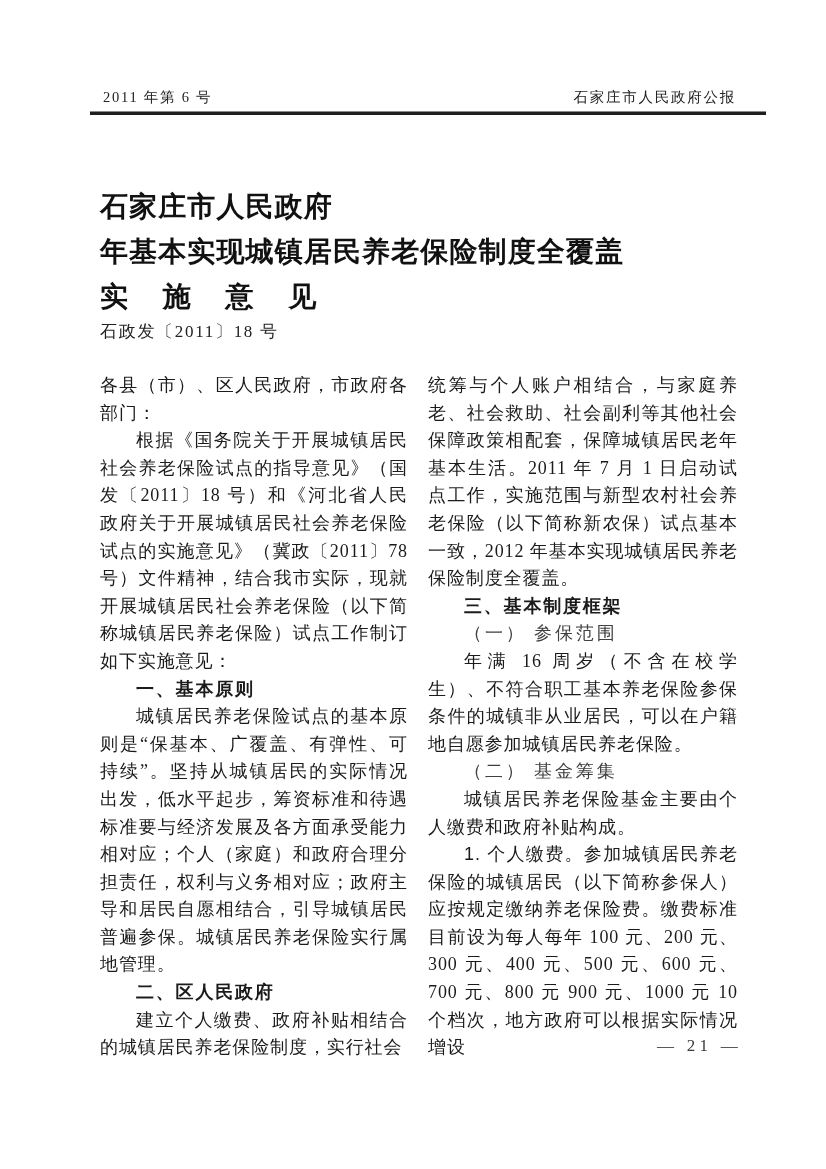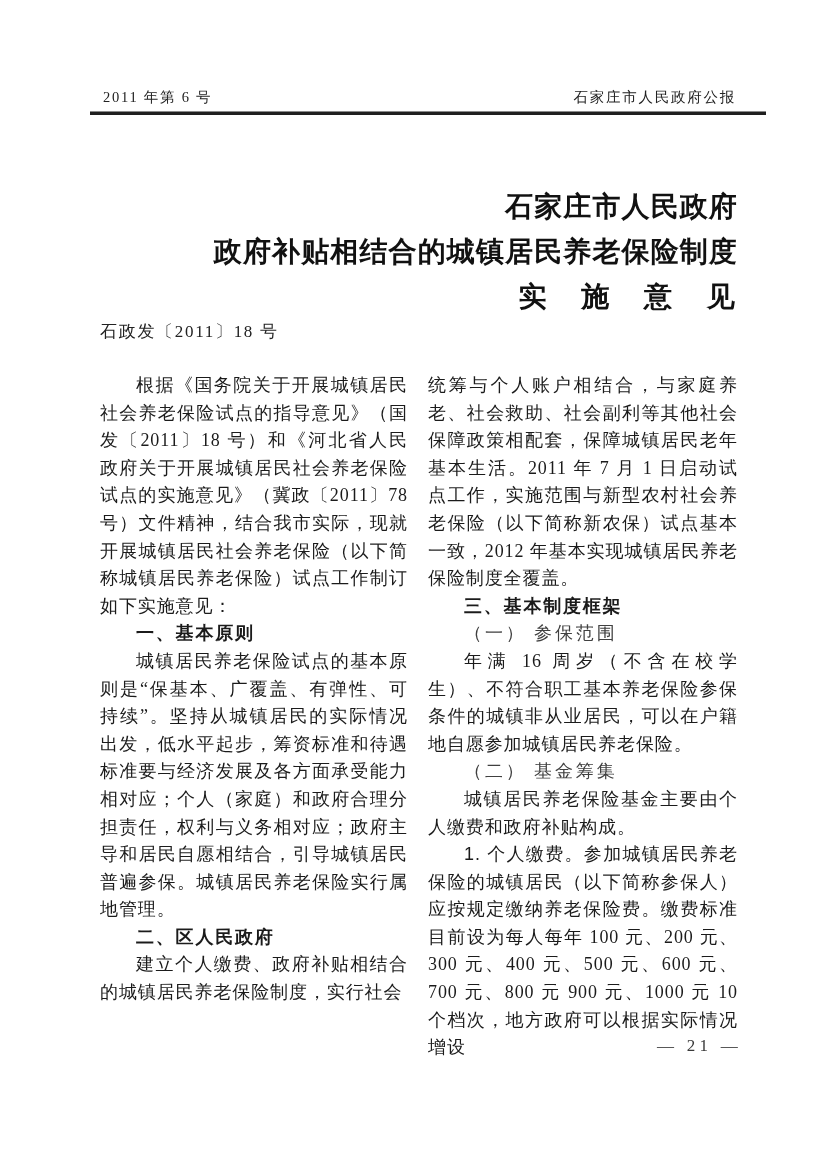--- a/index.html
+++ b/index.html
@@ -26,21 +26,21 @@
     position: absolute;
     top: 111px; left: 90px; right: 60px;
     height: 2px;
     border-top: 1px solid #8a8a8a;
     border-bottom: 3px solid #1f1f1f;
   }
 
   .title-block {
     position: absolute;
     top: 184px; left: 100px; right: 88px;
-    text-align: right;
+    text-align: left;
     font-weight: bold;
     font-size: 28px;
     line-height: 45px;
     letter-spacing: 0.04em;
     color: #111;
   }
   .title-line { white-space: nowrap; }
   .title-line.spaced { letter-spacing: 0.12em; }
 
   .doc-number {
@@ -101,27 +101,28 @@
 
   <div class="header">
     <span>2011 年第 6 号</span>
     <span>石家庄市人民政府公报</span>
   </div>
 
   <div class="rule"></div>
 
   <div class="title-block">
     <div class="title-line">石家庄市人民政府</div>
-    <div class="title-line">政府补贴相结合的城镇居民养老保险制度</div>
+    <div class="title-line">年基本实现城镇居民养老保险制度全覆盖</div>
     <div class="title-line spaced">实　施　意　见</div>
   </div>
 
   <div class="doc-number">石政发〔2011〕18 号</div>
 
   <div class="col col-left">
+      <p class="salutation">各县（市）、区人民政府，市政府各部门：</p>
       <p class="para">根据《国务院关于开展城镇居民社会养老保险试点的指导意见》（国发〔2011〕18 号）和《河北省人民政府关于开展城镇居民社会养老保险试点的实施意见》（冀政〔2011〕78 号）文件精神，结合我市实际，现就开展城镇居民社会养老保险（以下简称城镇居民养老保险）试点工作制订如下实施意见：</p>
       <p class="heading">一、基本原则</p>
       <p class="para">城镇居民养老保险试点的基本原则是“保基本、广覆盖、有弹性、可持续”。坚持从城镇居民的实际情况出发，低水平起步，筹资标准和待遇标准要与经济发展及各方面承受能力相对应；个人（家庭）和政府合理分担责任，权利与义务相对应；政府主导和居民自愿相结合，引导城镇居民普遍参保。城镇居民养老保险实行属地管理。</p>
       <p class="heading">二、区人民政府</p>
       <p class="para">建立个人缴费、政府补贴相结合的城镇居民养老保险制度，实行社会</p>
     </div>
   <div class="col col-right">
       <p class="para-cont">统筹与个人账户相结合，与家庭养老、社会救助、社会副利等其他社会保障政策相配套，保障城镇居民老年基本生活。2011 年 7 月 1 日启动试点工作，实施范围与新型农村社会养老保险（以下简称新农保）试点基本一致，2012 年基本实现城镇居民养老保险制度全覆盖。</p>
       <p class="heading">三、基本制度框架</p>
       <p class="subheading">（一） 参保范围</p>

